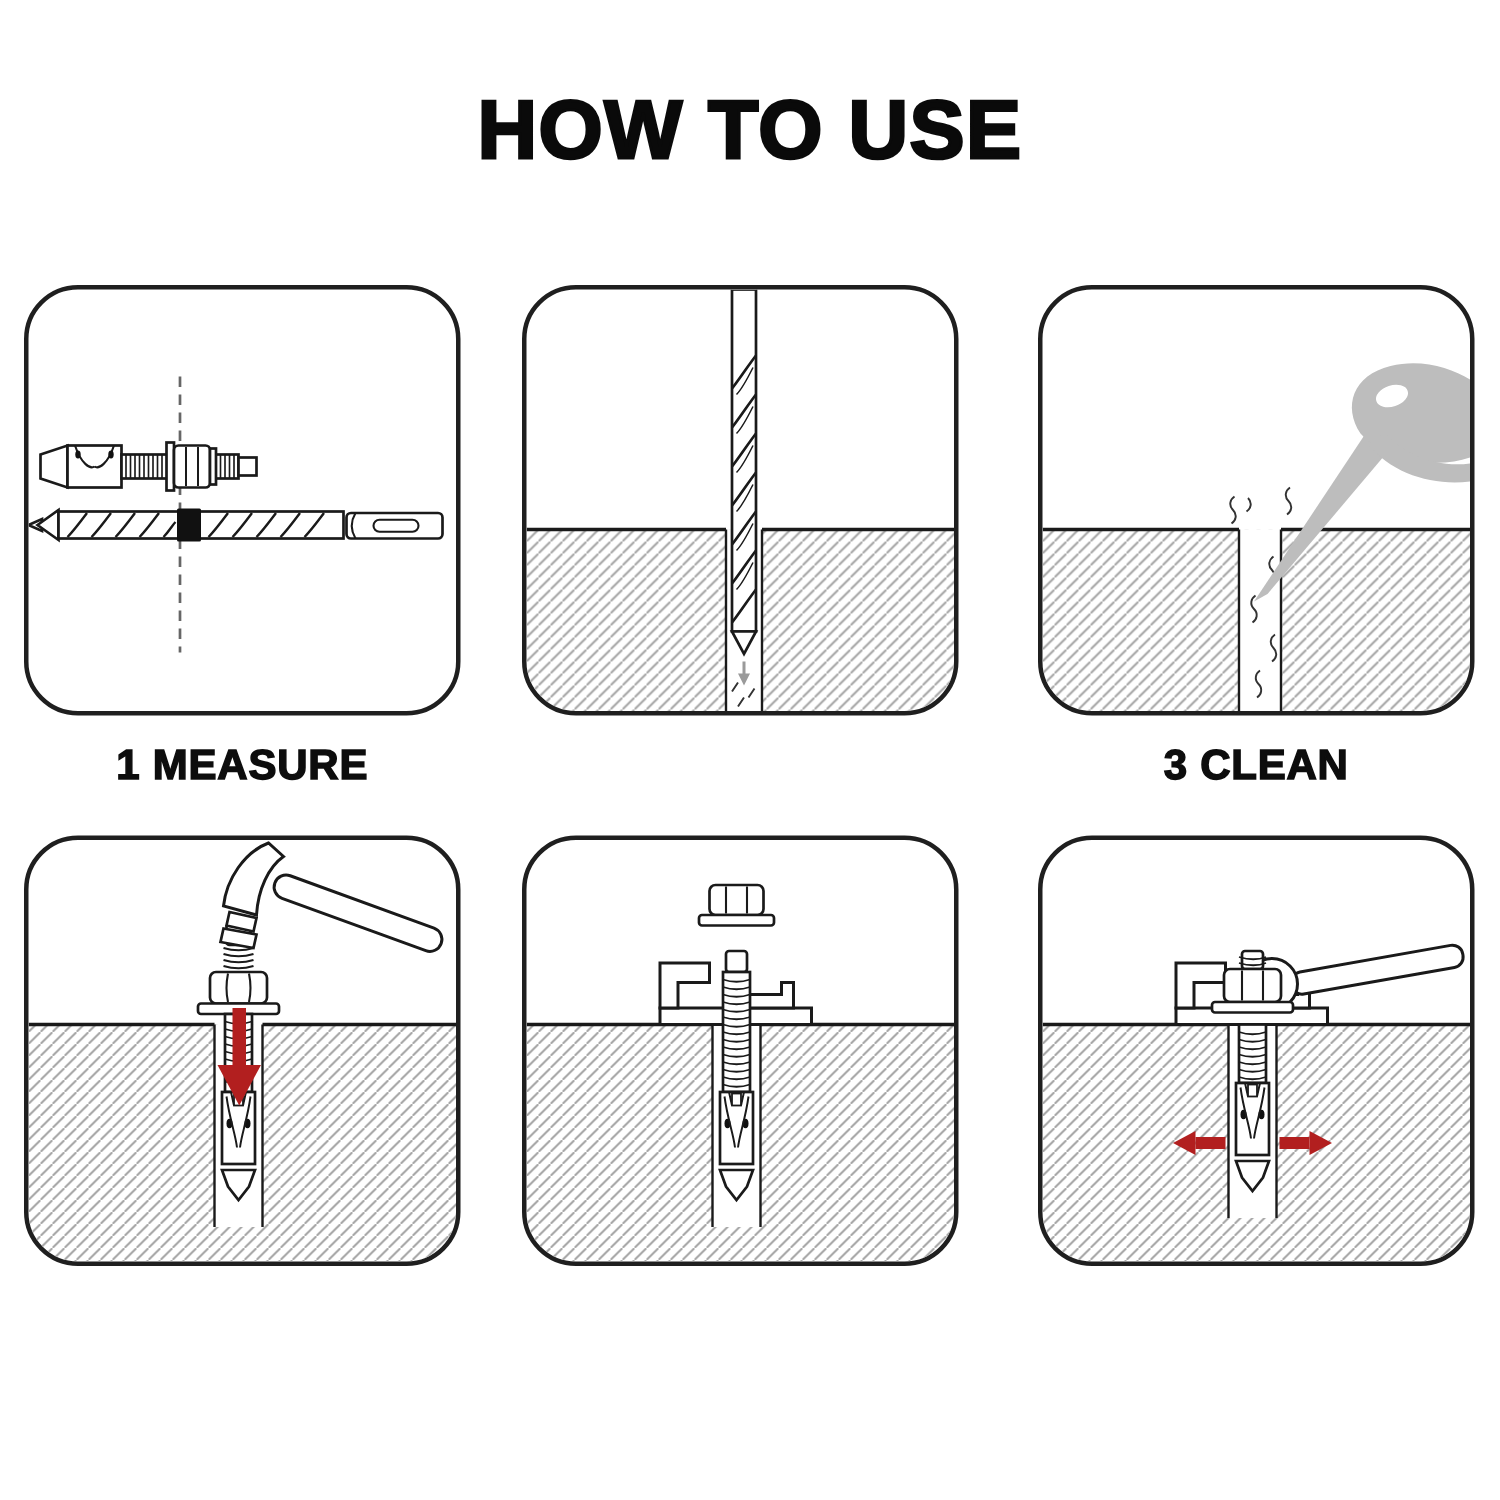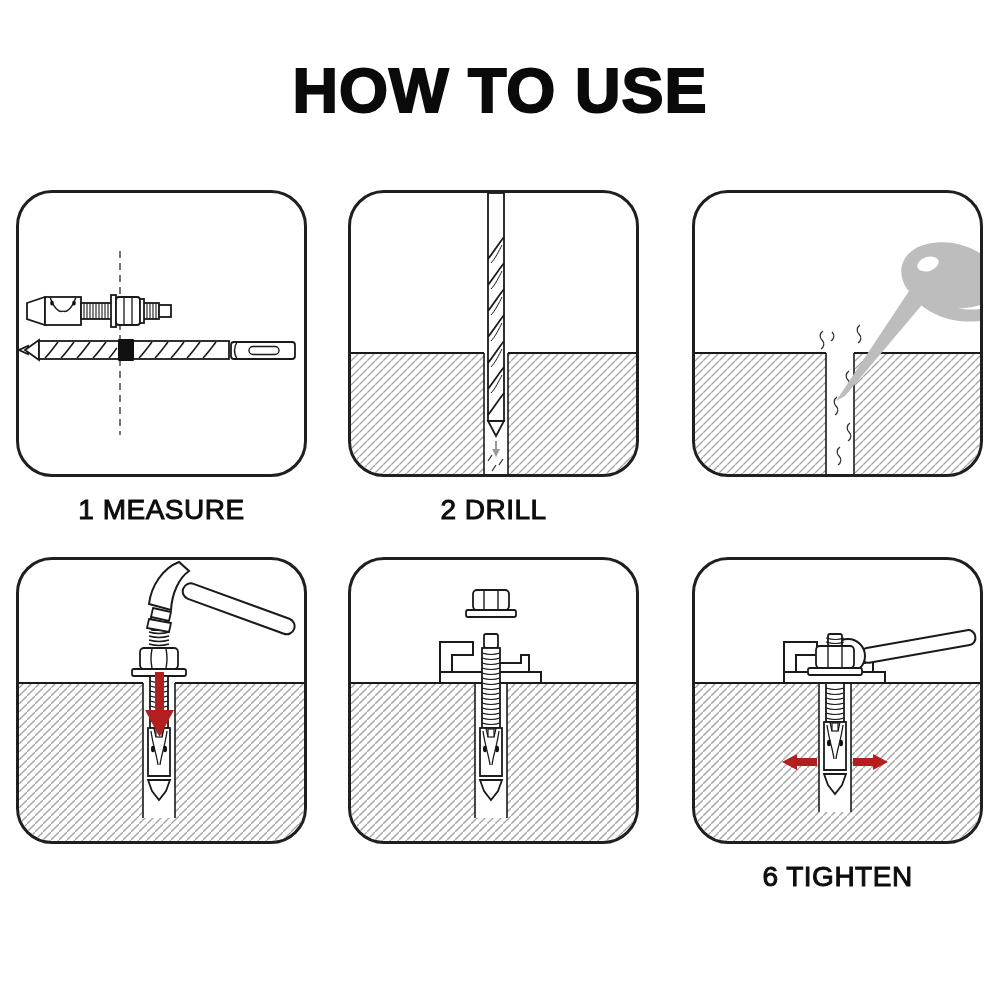--- a/index.html
+++ b/index.html
@@ -2,32 +2,32 @@
 <html><head>
 <meta charset="utf-8">
 <style>
   html,body{margin:0;padding:0;background:#ffffff;}
   body{
     position:relative;width:1000px;height:1000px;overflow:hidden;
     font-family:"Liberation Sans","DejaVu Sans",sans-serif;color:#111;
   }
   .title{
     position:absolute;top:54px;left:0;width:1000px;text-align:center;
-    font-size:63px;font-weight:900;letter-spacing:1px;color:#0a0a0a;
+    font-size:55px;font-weight:900;letter-spacing:1px;color:#0a0a0a;
     -webkit-text-stroke:2px #0a0a0a;
   }
   .cell{position:absolute;width:291px;}
   .panel{
     width:285px;height:281px;border:3px solid #1f1f1f;border-radius:36px;
     overflow:hidden;background:#fff;
   }
   .panel svg{display:block;width:285px;height:281px;}
   .step-label{
     margin-top:17px;width:291px;text-align:center;
-    font-size:28px;font-weight:400;letter-spacing:.5px;color:#0d0d0d;
+    font-size:28px;font-weight:700;letter-spacing:.5px;color:#0d0d0d;
     -webkit-text-stroke:1px #0d0d0d;
   }
   .ol{stroke:#1a1a1a;fill:none;}
 </style>
 </head>
 <body>
 
 <div class="title">HOW TO USE</div>
 
 <div class="cell" style="left:16px;top:190px">
@@ -88,21 +88,20 @@
       </g>
       <g>
         <line x1="145" y1="248" x2="145" y2="257" stroke="#9a9a9a" stroke-width="2"></line>
         <polygon points="141,256 149,256 145,264" fill="#9a9a9a"></polygon>
       </g>
       <g stroke="#333" stroke-width="1.3" fill="none">
         <path d="M137,268 l4,-6 M148,272 l4,-6 M141,278 l4,-6"></path>
       </g>
     </svg>
   </div>
-  <div class="step-label">2 DRILL</div>
 </div>
 
 <div class="cell" style="left:692px;top:190px">
   <div class="panel">
     <svg viewBox="0 0 285 281">
       <defs>
         <pattern id="hatch3" patternUnits="userSpaceOnUse" width="8" height="8">
           <path d="M-2,10 L10,-2" stroke="#a3a3a3" stroke-width="1.3"></path>
         </pattern>
       </defs>
@@ -124,20 +123,21 @@
         <path d="M143,272 c3,-2 4,-6 1,-9 c-3,-3 -2,-7 1,-9"></path>
       </g>
       <g fill="#bdbdbd" stroke="none">
         <polygon points="141,208 150,203 237,100 222,86"></polygon>
         <path d="M212,96 C200,78 207,57 232,51 C252,46 272,52 285,60 L285,112 C262,120 228,114 212,96 Z"></path>
         <path d="M217,103 C233,123 260,131 285,128 L285,116 C263,119 240,110 228,95 Z"></path>
         <ellipse cx="233" cy="71" rx="11" ry="7" fill="#fff" transform="rotate(-18 233 71)"></ellipse>
       </g>
     </svg>
   </div>
+  <div class="step-label">3 CLEAN</div>
 </div>
 
 <div class="cell" style="left:16px;top:557px">
   <div class="panel">
     <svg viewBox="0 0 285 281">
       <defs>
         <pattern id="hatch4" patternUnits="userSpaceOnUse" width="8" height="8">
           <path d="M-2,10 L10,-2" stroke="#a3a3a3" stroke-width="1.3"></path>
         </pattern>
       </defs>
@@ -273,14 +273,13 @@
         <rect x="113" y="108" width="54" height="7" rx="2" fill="#fff"></rect>
       </g>
       <g fill="#b21f1f">
         <rect x="102" y="198" width="20" height="8"></rect>
         <polygon points="102,194 102,210 87,202"></polygon>
         <rect x="158" y="198" width="20" height="8"></rect>
         <polygon points="178,194 178,210 193,202"></polygon>
       </g>
     </svg>
   </div>
-  <div class="step-label">6 TIGHTEN</div>
 </div>
 
 </body></html>

